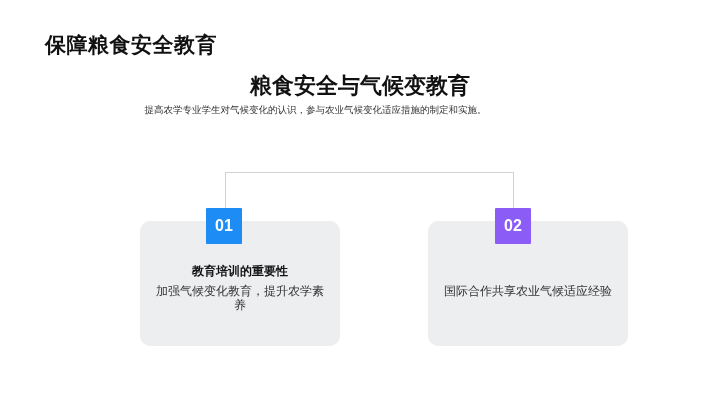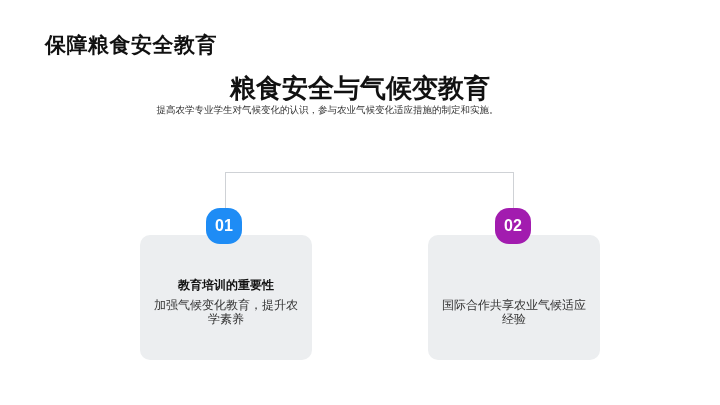--- a/index.html
+++ b/index.html
@@ -5,42 +5,42 @@
   html, body { margin:0; padding:0; }
   body {
     width:720px; height:405px; background:#ffffff; position:relative; overflow:hidden;
     font-family: "DejaVu Sans", "Liberation Sans", sans-serif; color:#111;
   }
   .page-title {
     position:absolute; left:45px; top:31px; font-size:21px; font-weight:bold; color:#111; letter-spacing:0.5px;
   }
   .section-title {
     position:absolute; left:0; width:720px; top:71px; text-align:center;
-    font-size:26px; font-weight:bold; color:#111;
+    font-size:22px; font-weight:bold; color:#111;
   }
   .subtitle {
-    position:absolute; left:16px; width:623px; top:104px; text-align:center;
+    position:absolute; left:4px; width:623px; top:104px; text-align:center;
     font-size:9.5px; color:#333;
   }
   .connector {
     position:absolute; left:225px; top:172px; width:289px; height:36px;
     border:1.5px solid #cfd2d6; border-bottom:none; box-sizing:border-box;
   }
   .card {
-    position:absolute; top:235px; width:172px; height:125px; background:#eceef0; border-radius:10px;
+    position:absolute; top:221px; width:200px; height:125px; background:#eceef0; border-radius:10px;
   }
   .card.c1 { left:140px; }
   .card.c2 { left:428px; }
   .badge {
-    position:absolute; top:208px; width:36px; height:36px; border-radius:14px;
+    position:absolute; top:208px; width:36px; height:36px; border-radius:1px;
     color:#fff; font-weight:bold; font-size:16px; font-family:"Liberation Sans", sans-serif;
     display:flex; align-items:center; justify-content:center; z-index:2;
   }
   .badge.b1 { left:206px; background:#1e8cf5; }
-  .badge.b2 { left:495px; background:#a21caf; }
+  .badge.b2 { left:495px; background:#8b5cf6; }
   .card-title {
     position:absolute; left:0; width:100%; top:42px; text-align:center; font-size:12px; font-weight:bold; color:#111;
   }
   .card-desc {
     position:absolute; left:12px; right:12px; top:63px; text-align:center; font-size:12px; color:#333; line-height:14px;
   }
 </style>
 </head>
 <body>
 

